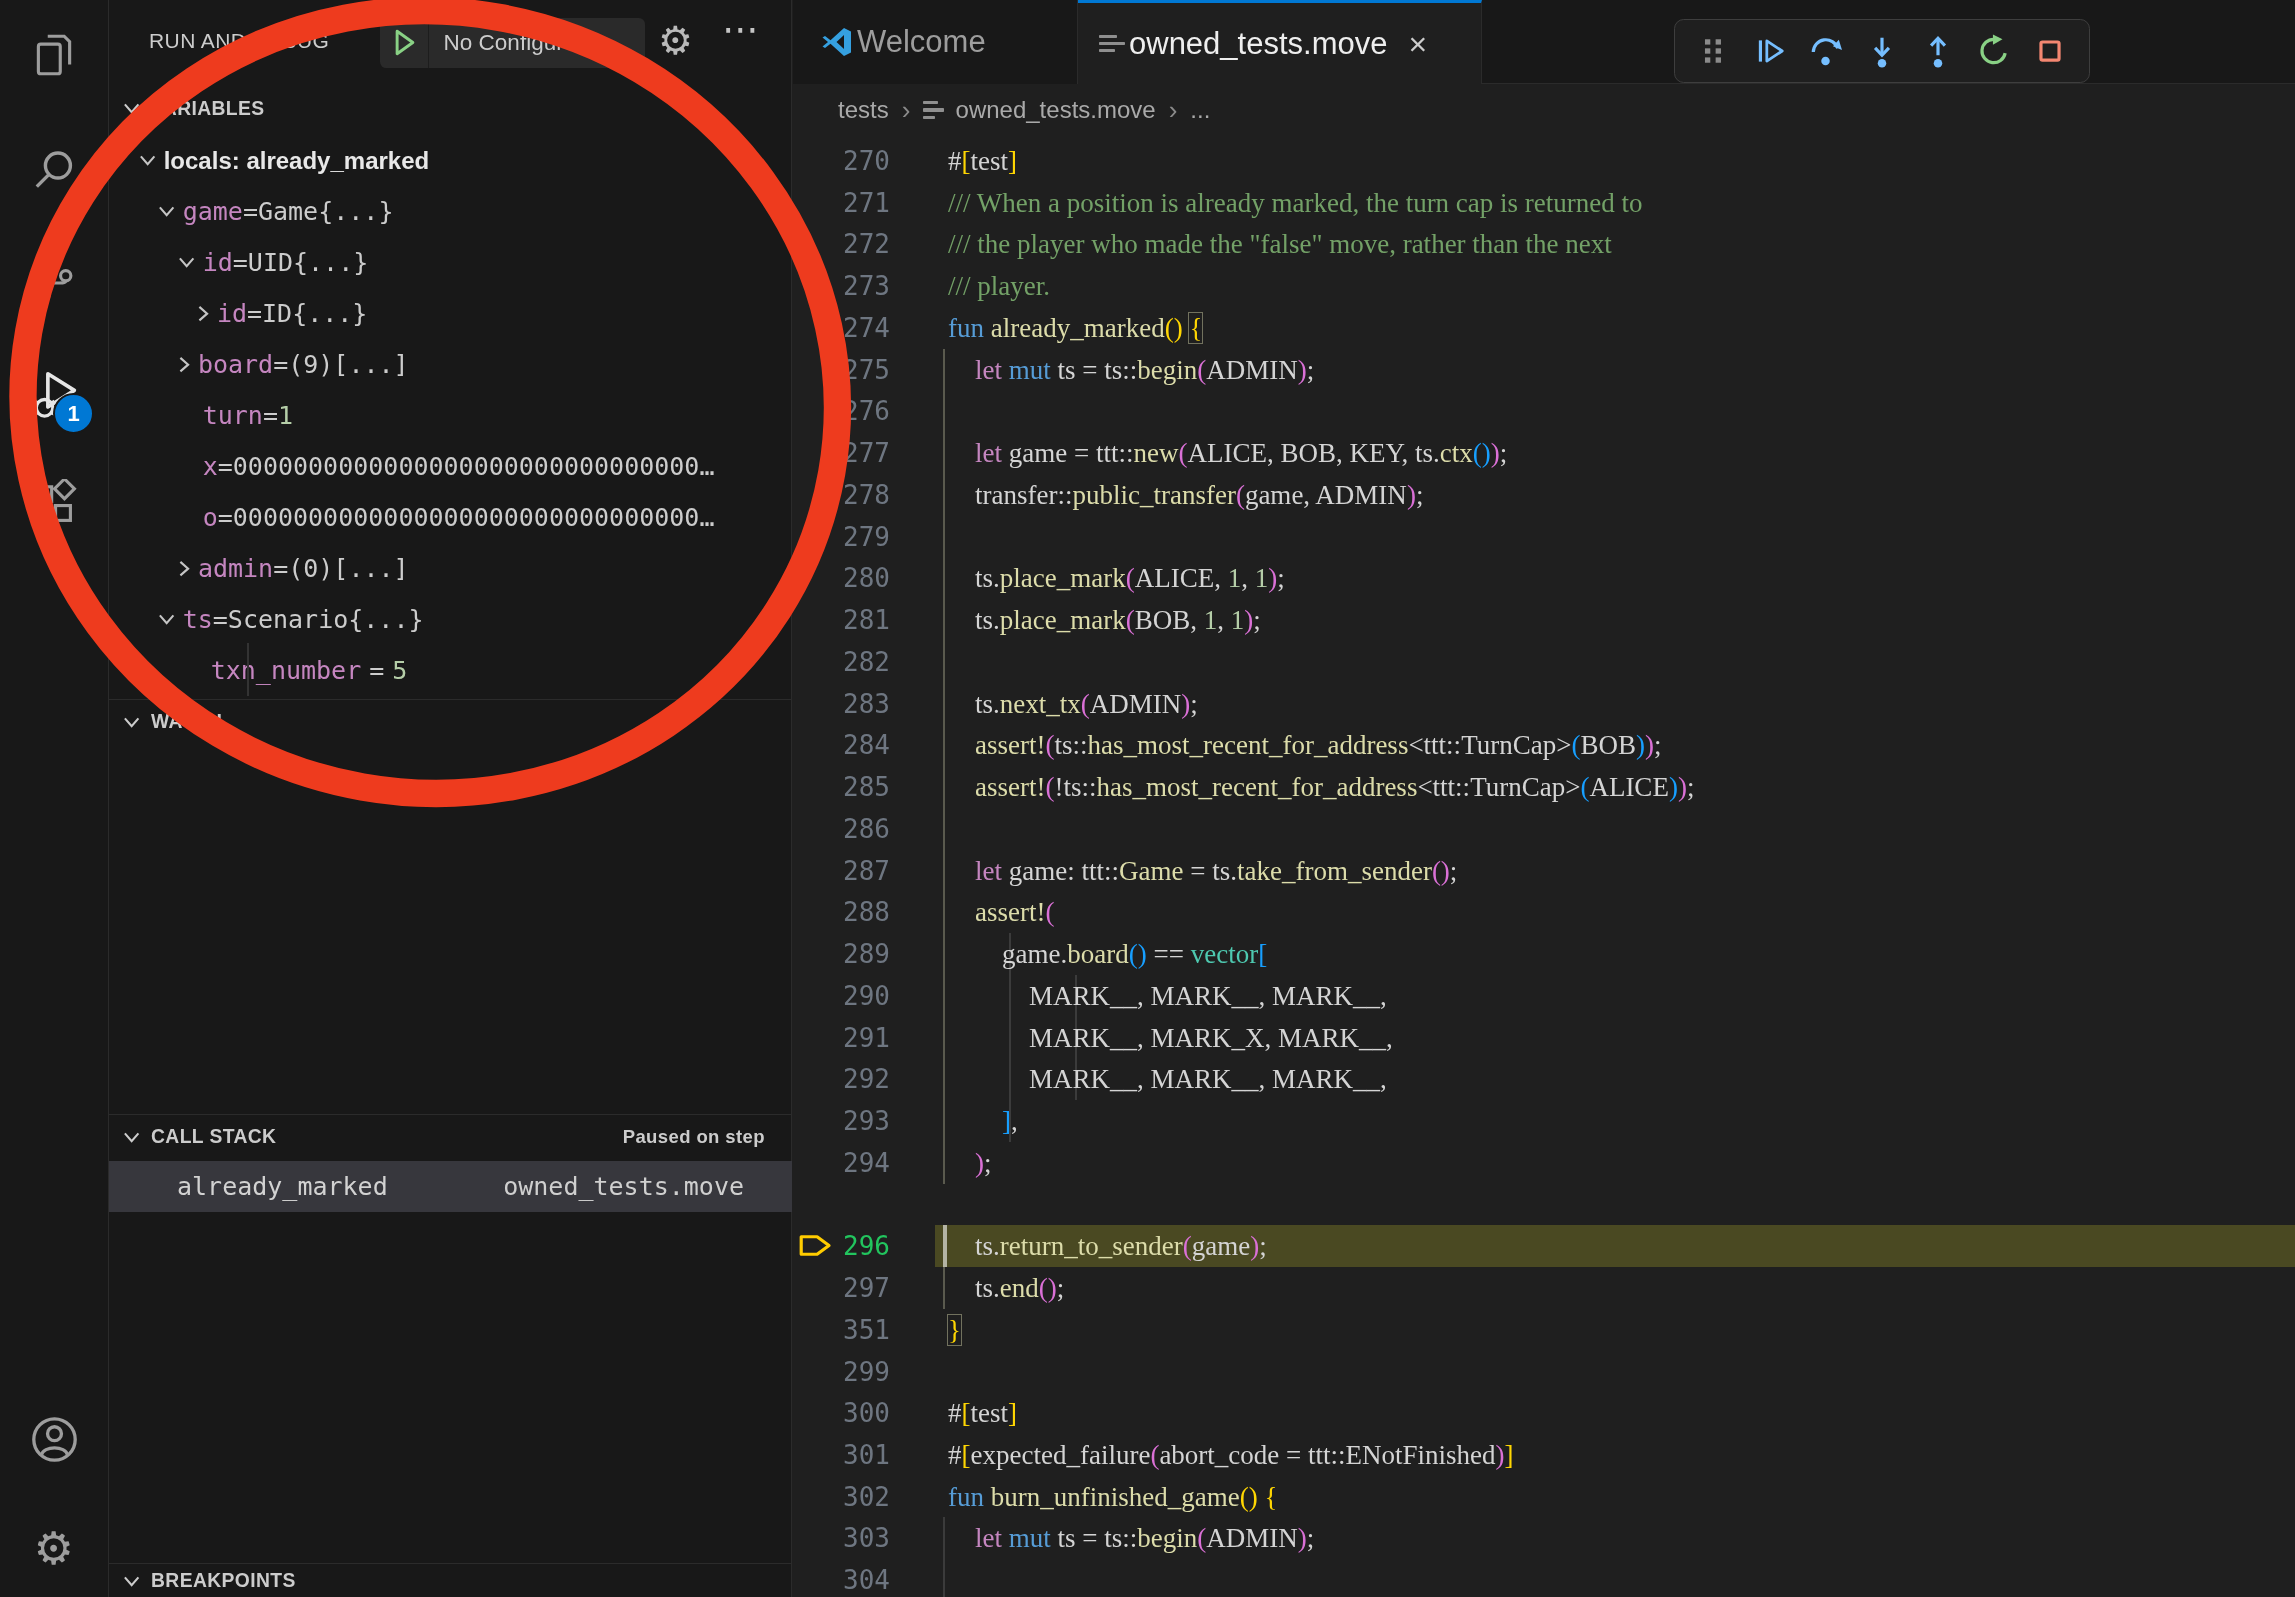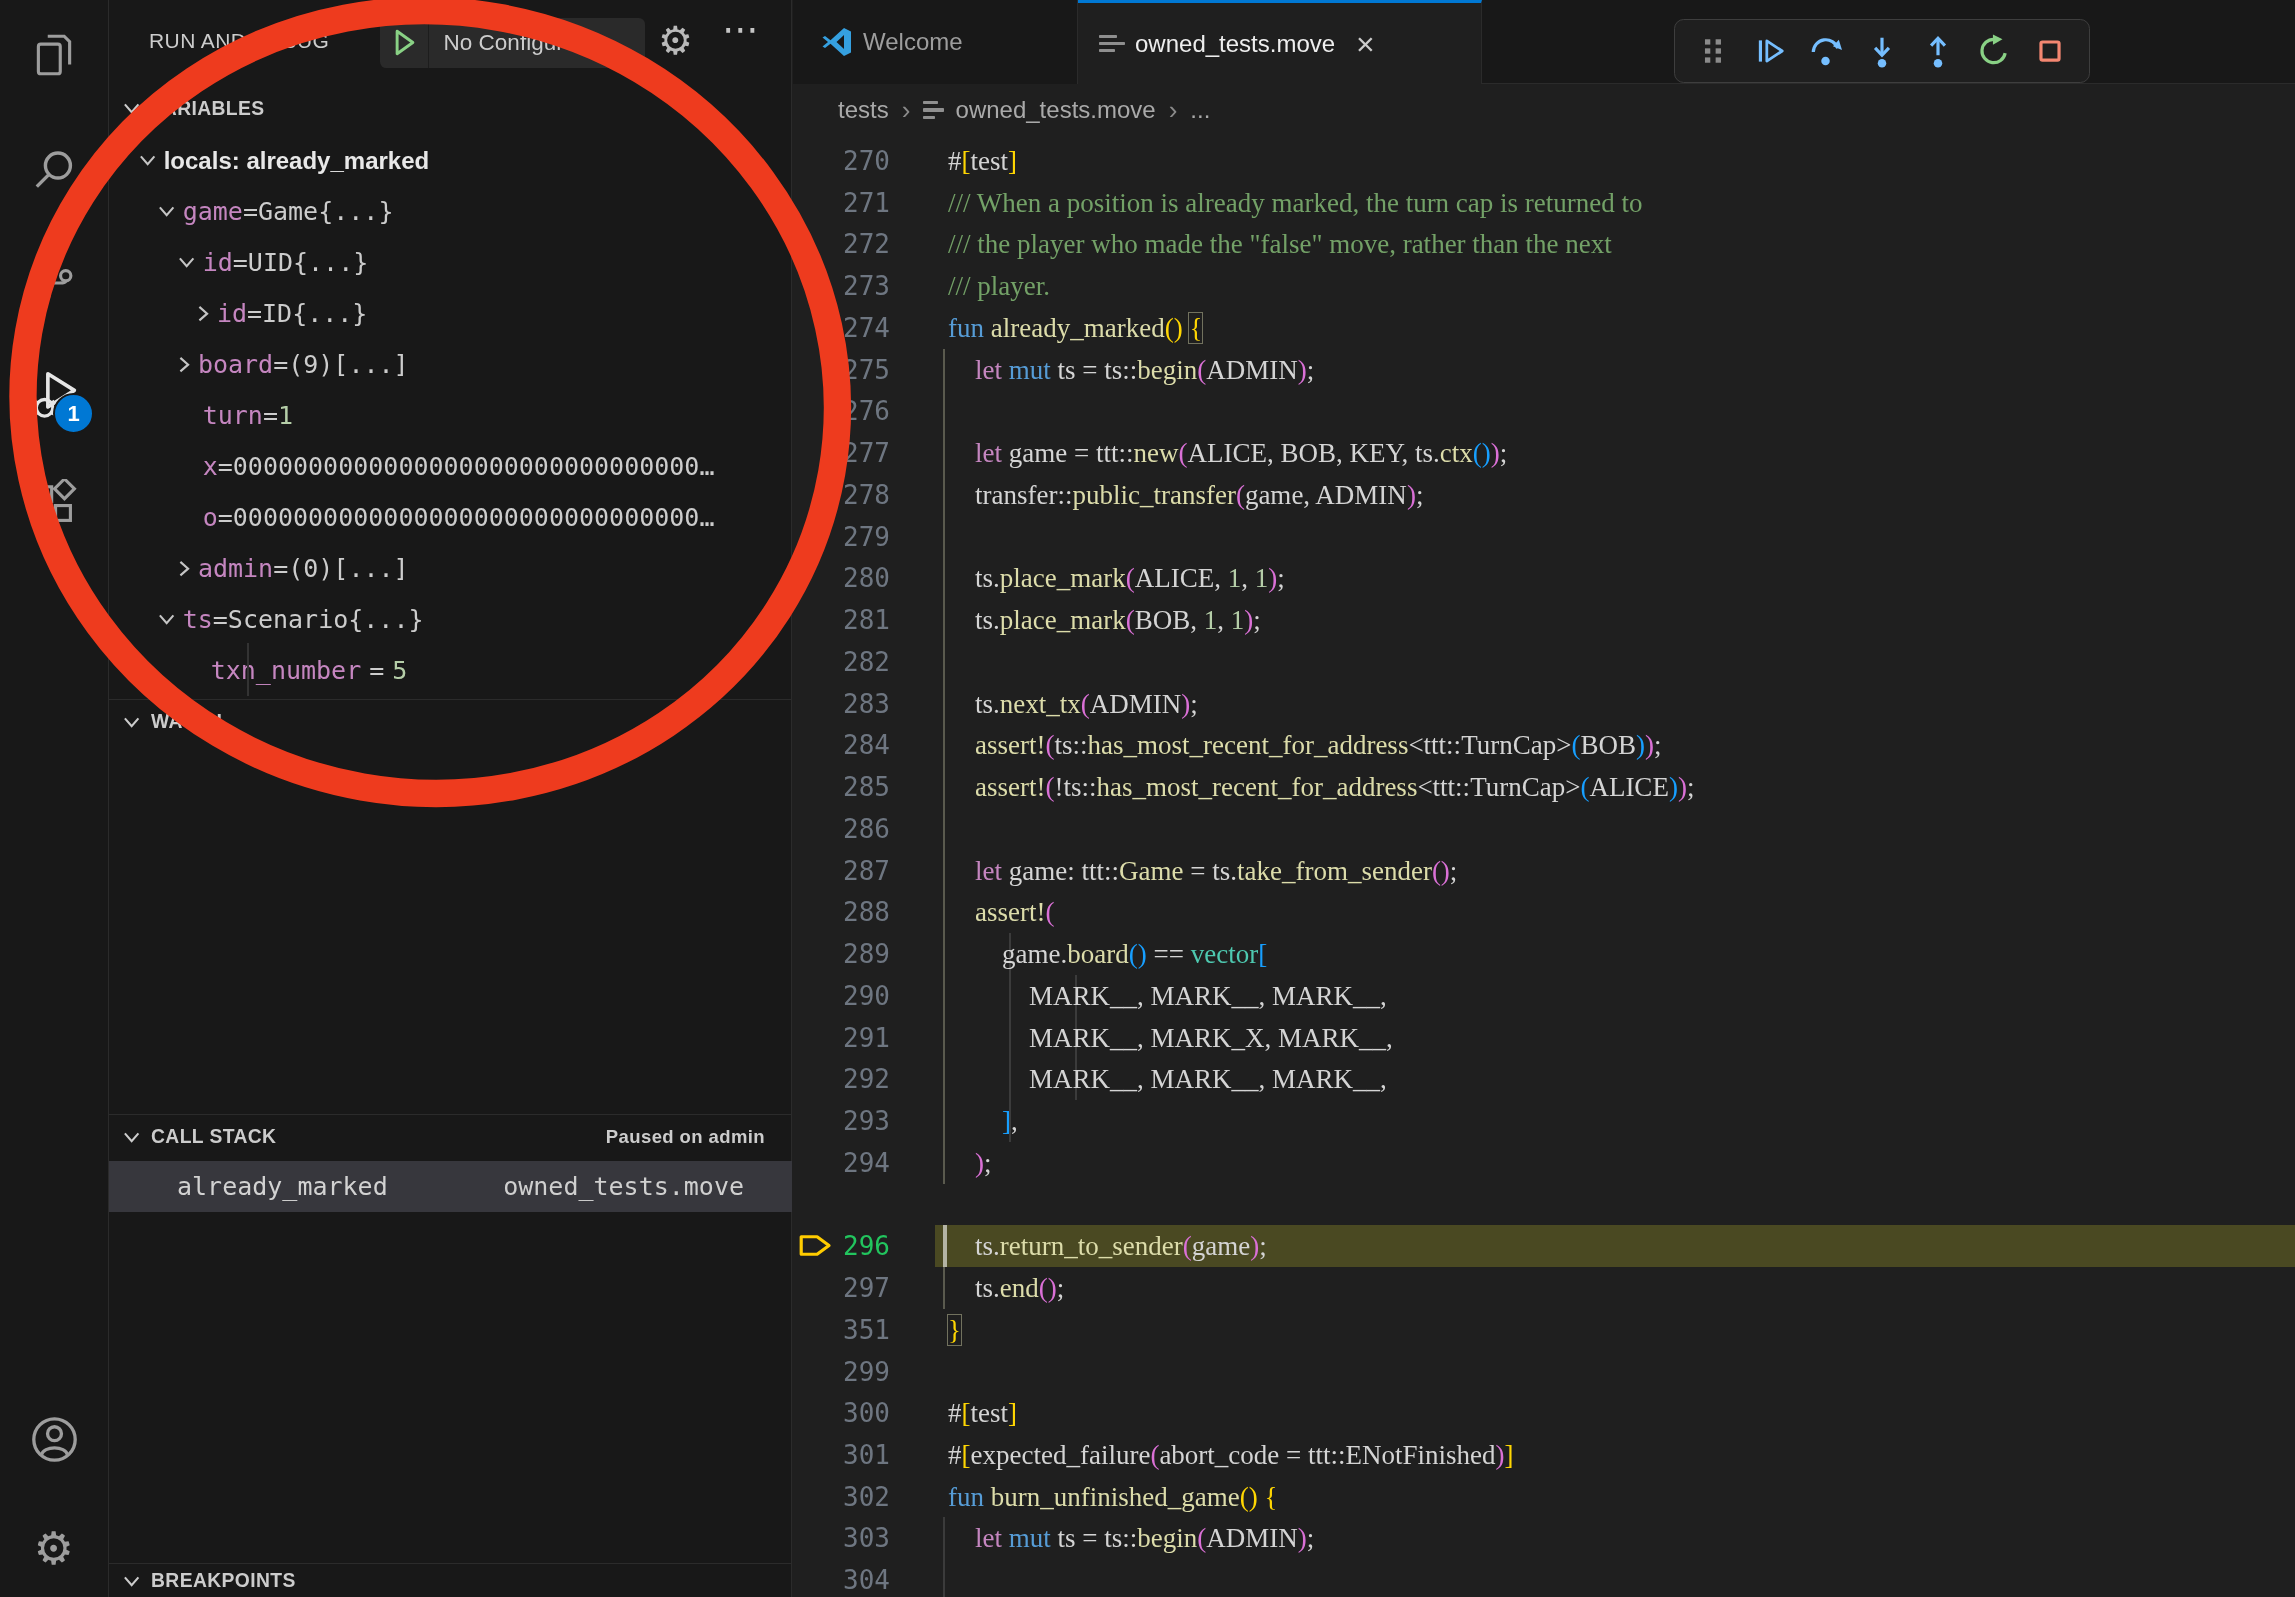--- a/index.html
+++ b/index.html
@@ -45,21 +45,21 @@
   .frame .ffile{position:absolute;right:48px;color:#cfcfcf;}
 
   
   .editor{position:absolute;left:793px;top:0;width:1502px;height:1597px;background:#1f1f1f;}
   .tabbar{position:absolute;left:0;top:0;width:1502px;height:84px;background:#181818;
           border-bottom:0.8px solid #2b2b2b;box-sizing:border-box;}
   .tab{position:absolute;top:0;height:84px;display:flex;align-items:center;box-sizing:border-box;}
   .tab-welcome{left:0;width:285px;background:#181818;border-right:0.8px solid #2b2b2b;padding-left:27px;}
   .tab-active{left:285px;width:404px;background:#1f1f1f;border-right:0.8px solid #2b2b2b;
               border-top:3.2px solid #0078d4;padding-left:21px;}
-  .tab-label{font-size:24px;margin-left:9px;white-space:nowrap;}
+  .tab-label{font-size:31px;margin-left:3px;white-space:nowrap;}
   .tab-welcome .tab-label{color:#9d9d9d;}
   .tab-active .tab-label{color:#eeeeee;}
   .tab-close{margin-left:21px;font-size:32px;color:#cccccc;line-height:1;}
   .fileicon{display:flex;flex-direction:column;gap:4px;}
   .fileicon div{height:3.2px;background:#8f8f8f;border-radius:0.8px;}
 
   .toolbar{position:absolute;left:881px;top:19.3px;width:416px;height:64px;background:#1f1f1f;
            border:1.6px solid #3e3e3e;border-radius:9.7px;display:flex;align-items:center;
            justify-content:space-between;padding:0 21px;box-sizing:border-box;z-index:5;}
   .tb-btn{display:flex;align-items:center;justify-content:center;width:35px;height:45px;}
@@ -279,21 +279,21 @@
     </div>
 
     <div class="sep" style="top:1114px"></div>
     <div class="section-h" style="top:1116px;height:42px">
       <span class="chev">
         <svg width="19.3" height="14.5" viewBox="0 0 20 14">
             <path d="M3 3 L10 11 L17 3" fill="none" stroke="#cccccc" stroke-width="2.2"></path>
           </svg>
       </span>
       <span>CALL STACK</span>
-      <span class="cs-status">Paused on admin</span>
+      <span class="cs-status">Paused on step</span>
     </div>
     <div id="frames">
         <div class="frame" style="top: 1161px;">
           <span class="fname">already_marked</span>
           <span class="ffile">owned_tests.move</span>
         </div>
       </div>
 
     <div class="sep" style="top:1563px"></div>
     <div class="section-h" style="top:1565px;height:32px">

